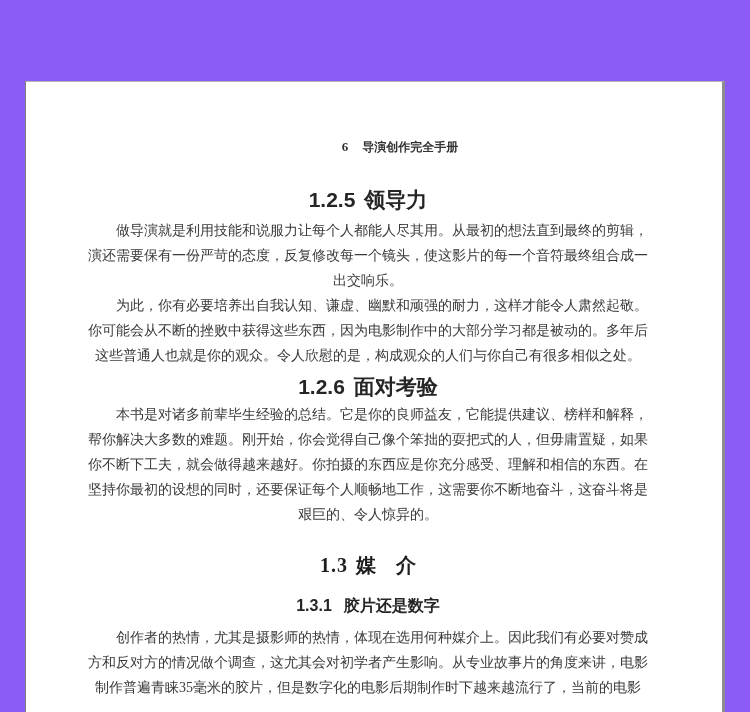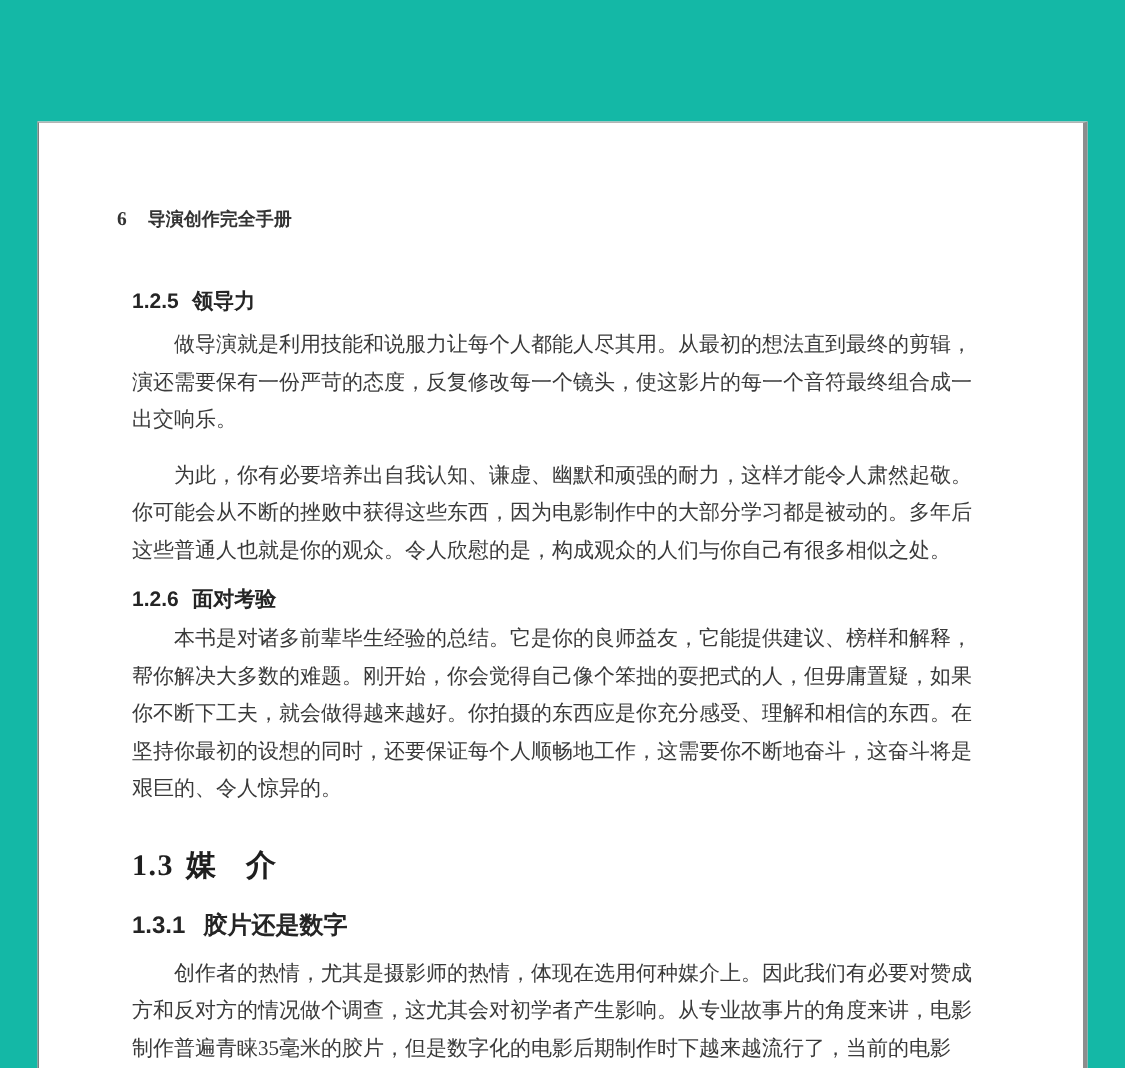--- a/index.html
+++ b/index.html
@@ -5,22 +5,23 @@
   html, body {
     margin: 0;
     padding: 0;
     background: #ffffff;
   }
   .canvas {
     position: relative;
     width: 750px;
     height: 712px;
     overflow: hidden;
-    background: #14b8a6;
+    background: #8b5cf6;
     font-family: "Liberation Serif", "DejaVu Serif", serif;
+    text-align: center;
   }
   .page {
     position: absolute;
     left: 25px;
     top: 81px;
     width: 700px;
     height: 700px;
     box-sizing: border-box;
     background: #ffffff;
     border-top: 1px solid #b4b4b4;
@@ -50,21 +51,21 @@
   .content {
     margin-left: 62px;
     width: 560px;
     font-size: 14px;
     line-height: 25px;
     color: #3a3a3a;
   }
   .sec-h2 {
     margin-top: 37px;
     line-height: 20px;
-    font-size: 14px;
+    font-size: 21px;
     font-weight: bold;
     color: #252525;
     font-family: "Liberation Sans", "DejaVu Sans", sans-serif;
   }
   .sec-h2 .hnum { margin-right: 9px; }
   .sec-h2 + .para { margin-top: 8px; }
   .sec-h3 {
     margin-top: 19px;
     line-height: 20px;
     font-size: 16px;
@@ -78,21 +79,21 @@
     margin-top: 10px;
     line-height: 24px;
     font-size: 20px;
     font-weight: bold;
     color: #1e1e1e;
     font-family: "Liberation Serif", "DejaVu Serif", serif;
   }
   .sec-h1 .hnum { margin-right: 8px; letter-spacing: 1px; }
   .para { margin: 0; }
   .para + .sec-h2 { margin-top: 9px; }
-  .para + .para { margin-top: 12px; font-family: Liberation Serif, serif; }
+  .para + .para { margin-top: 0; font-family: Liberation Serif, serif; }
   .para + .sec-h1 { margin-top: 26px; }
   .sec-h2 + .para.p-after-h126 { margin-top: 5px; }
   .tl {
     white-space: nowrap;
     height: 25px;
   }
   .tl.first { text-indent: 2em; }
 </style>
 </head>
 <body>

